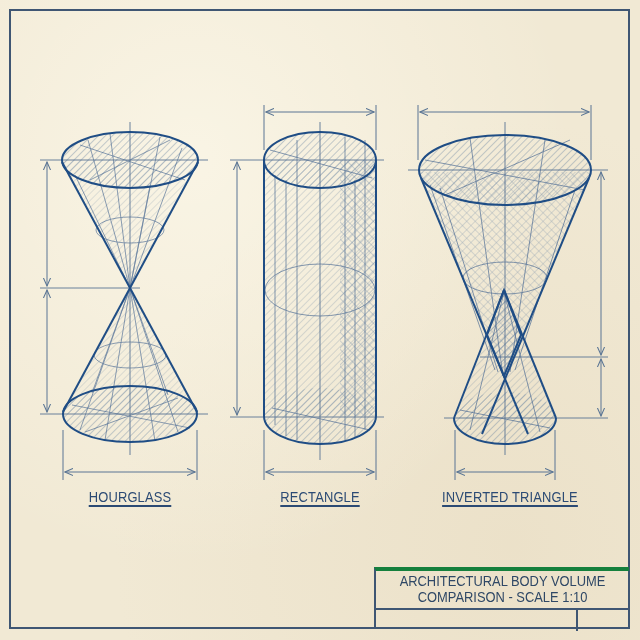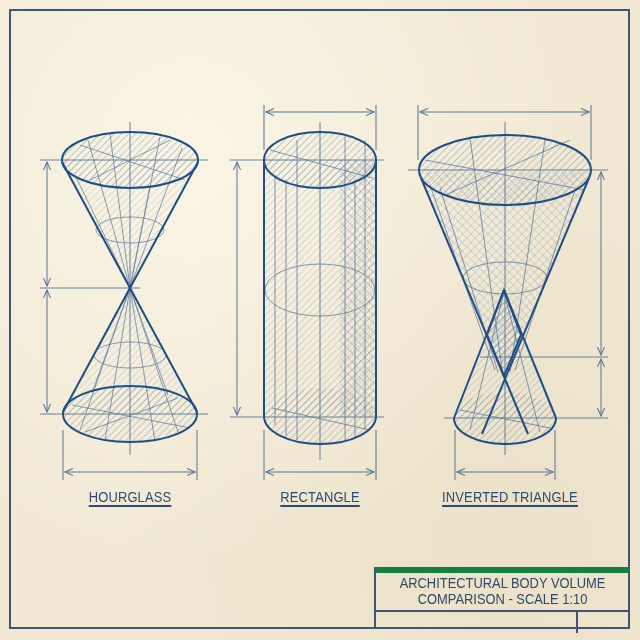--- a/index.html
+++ b/index.html
@@ -20,21 +20,21 @@
   .label {
     position: absolute; top: 488px; height: 20px;
     color: #2b4a74; font-size: 15px; letter-spacing: 0.2px;
     text-decoration: underline; text-underline-offset: 3px;
     text-decoration-thickness: 1.5px;
     white-space: nowrap; transform: scaleX(0.86); transform-origin: center;
     text-align: center;
   }
   .title-block {
     position: absolute; left: 374px; top: 567px; width: 255px; height: 62px;
-    border-top: 6px solid #15803d; border-left: 2px solid #3f5673;
+    border-top: 4px solid #15803d; border-left: 2px solid #3f5673;
     box-sizing: border-box;
   }
   .title-text {
     position: absolute; left: 0; top: 2px; width: 253px; height: 36px;
     color: #2f4866; font-size: 15px; line-height: 16px; text-align: center;
     transform: scaleX(0.86); transform-origin: center;
   }
   .title-text span { display: block; white-space: nowrap; }
   .tb-row {
     position: absolute; left: 0; top: 37px; width: 253px; height: 23px;

